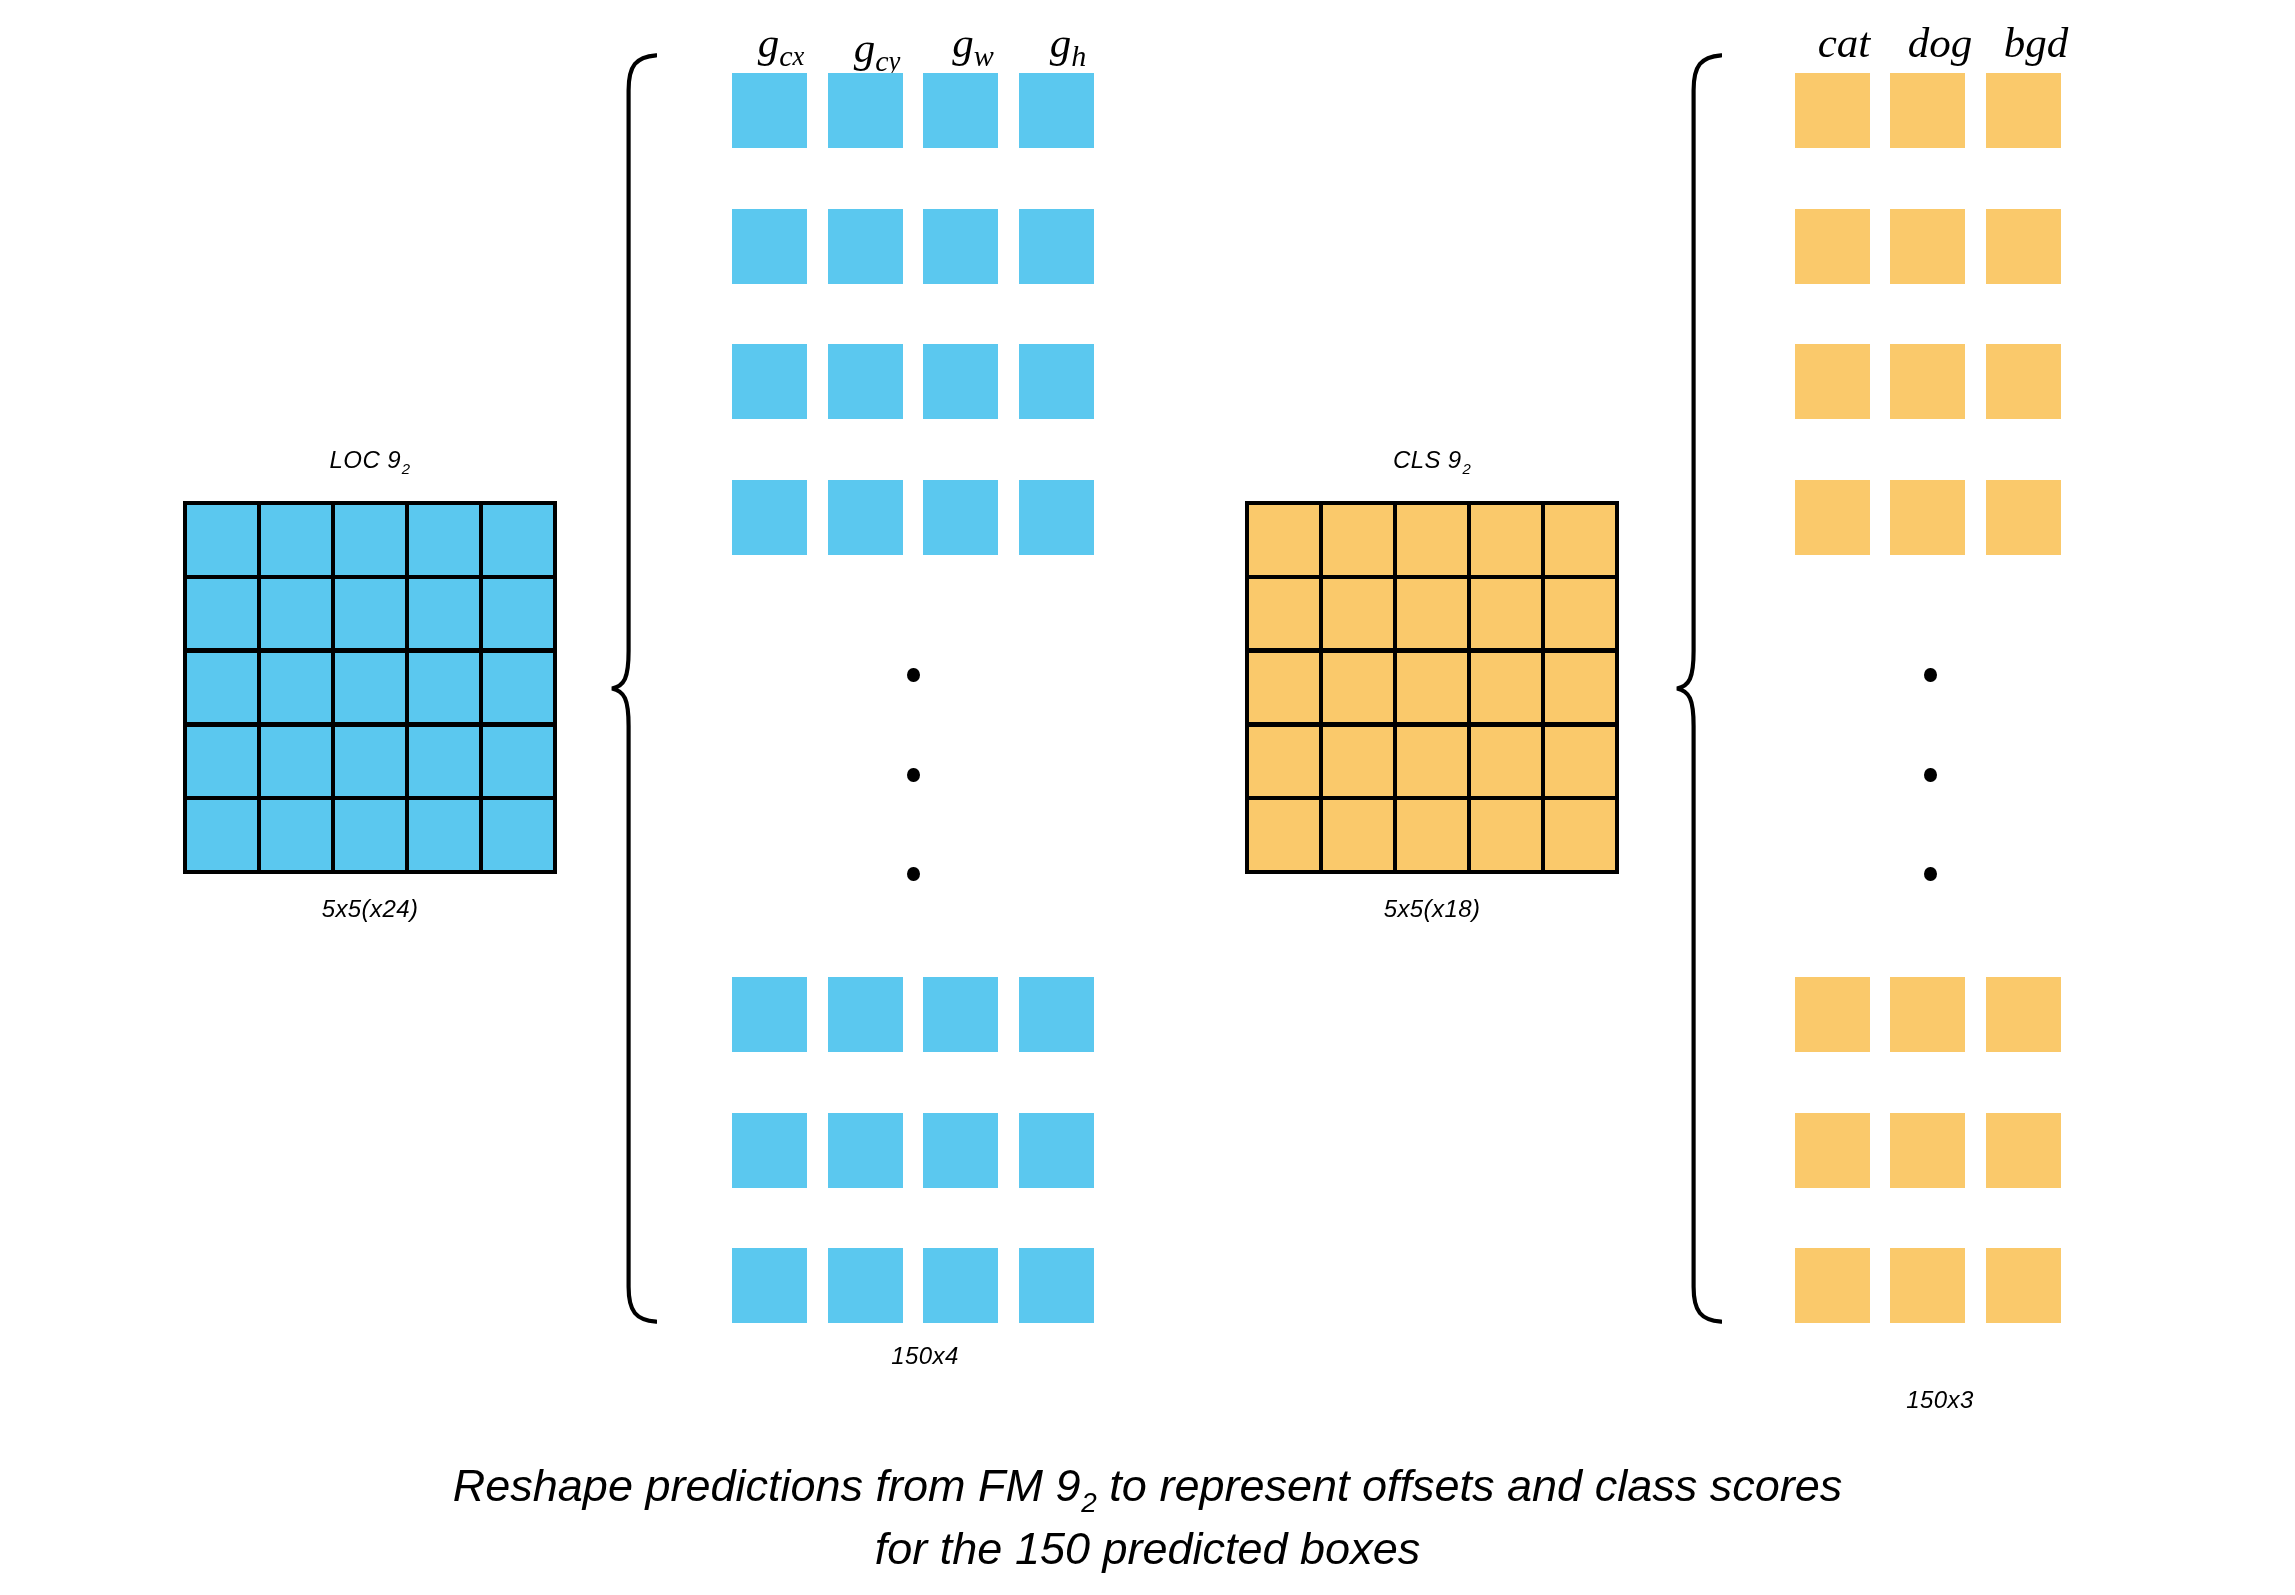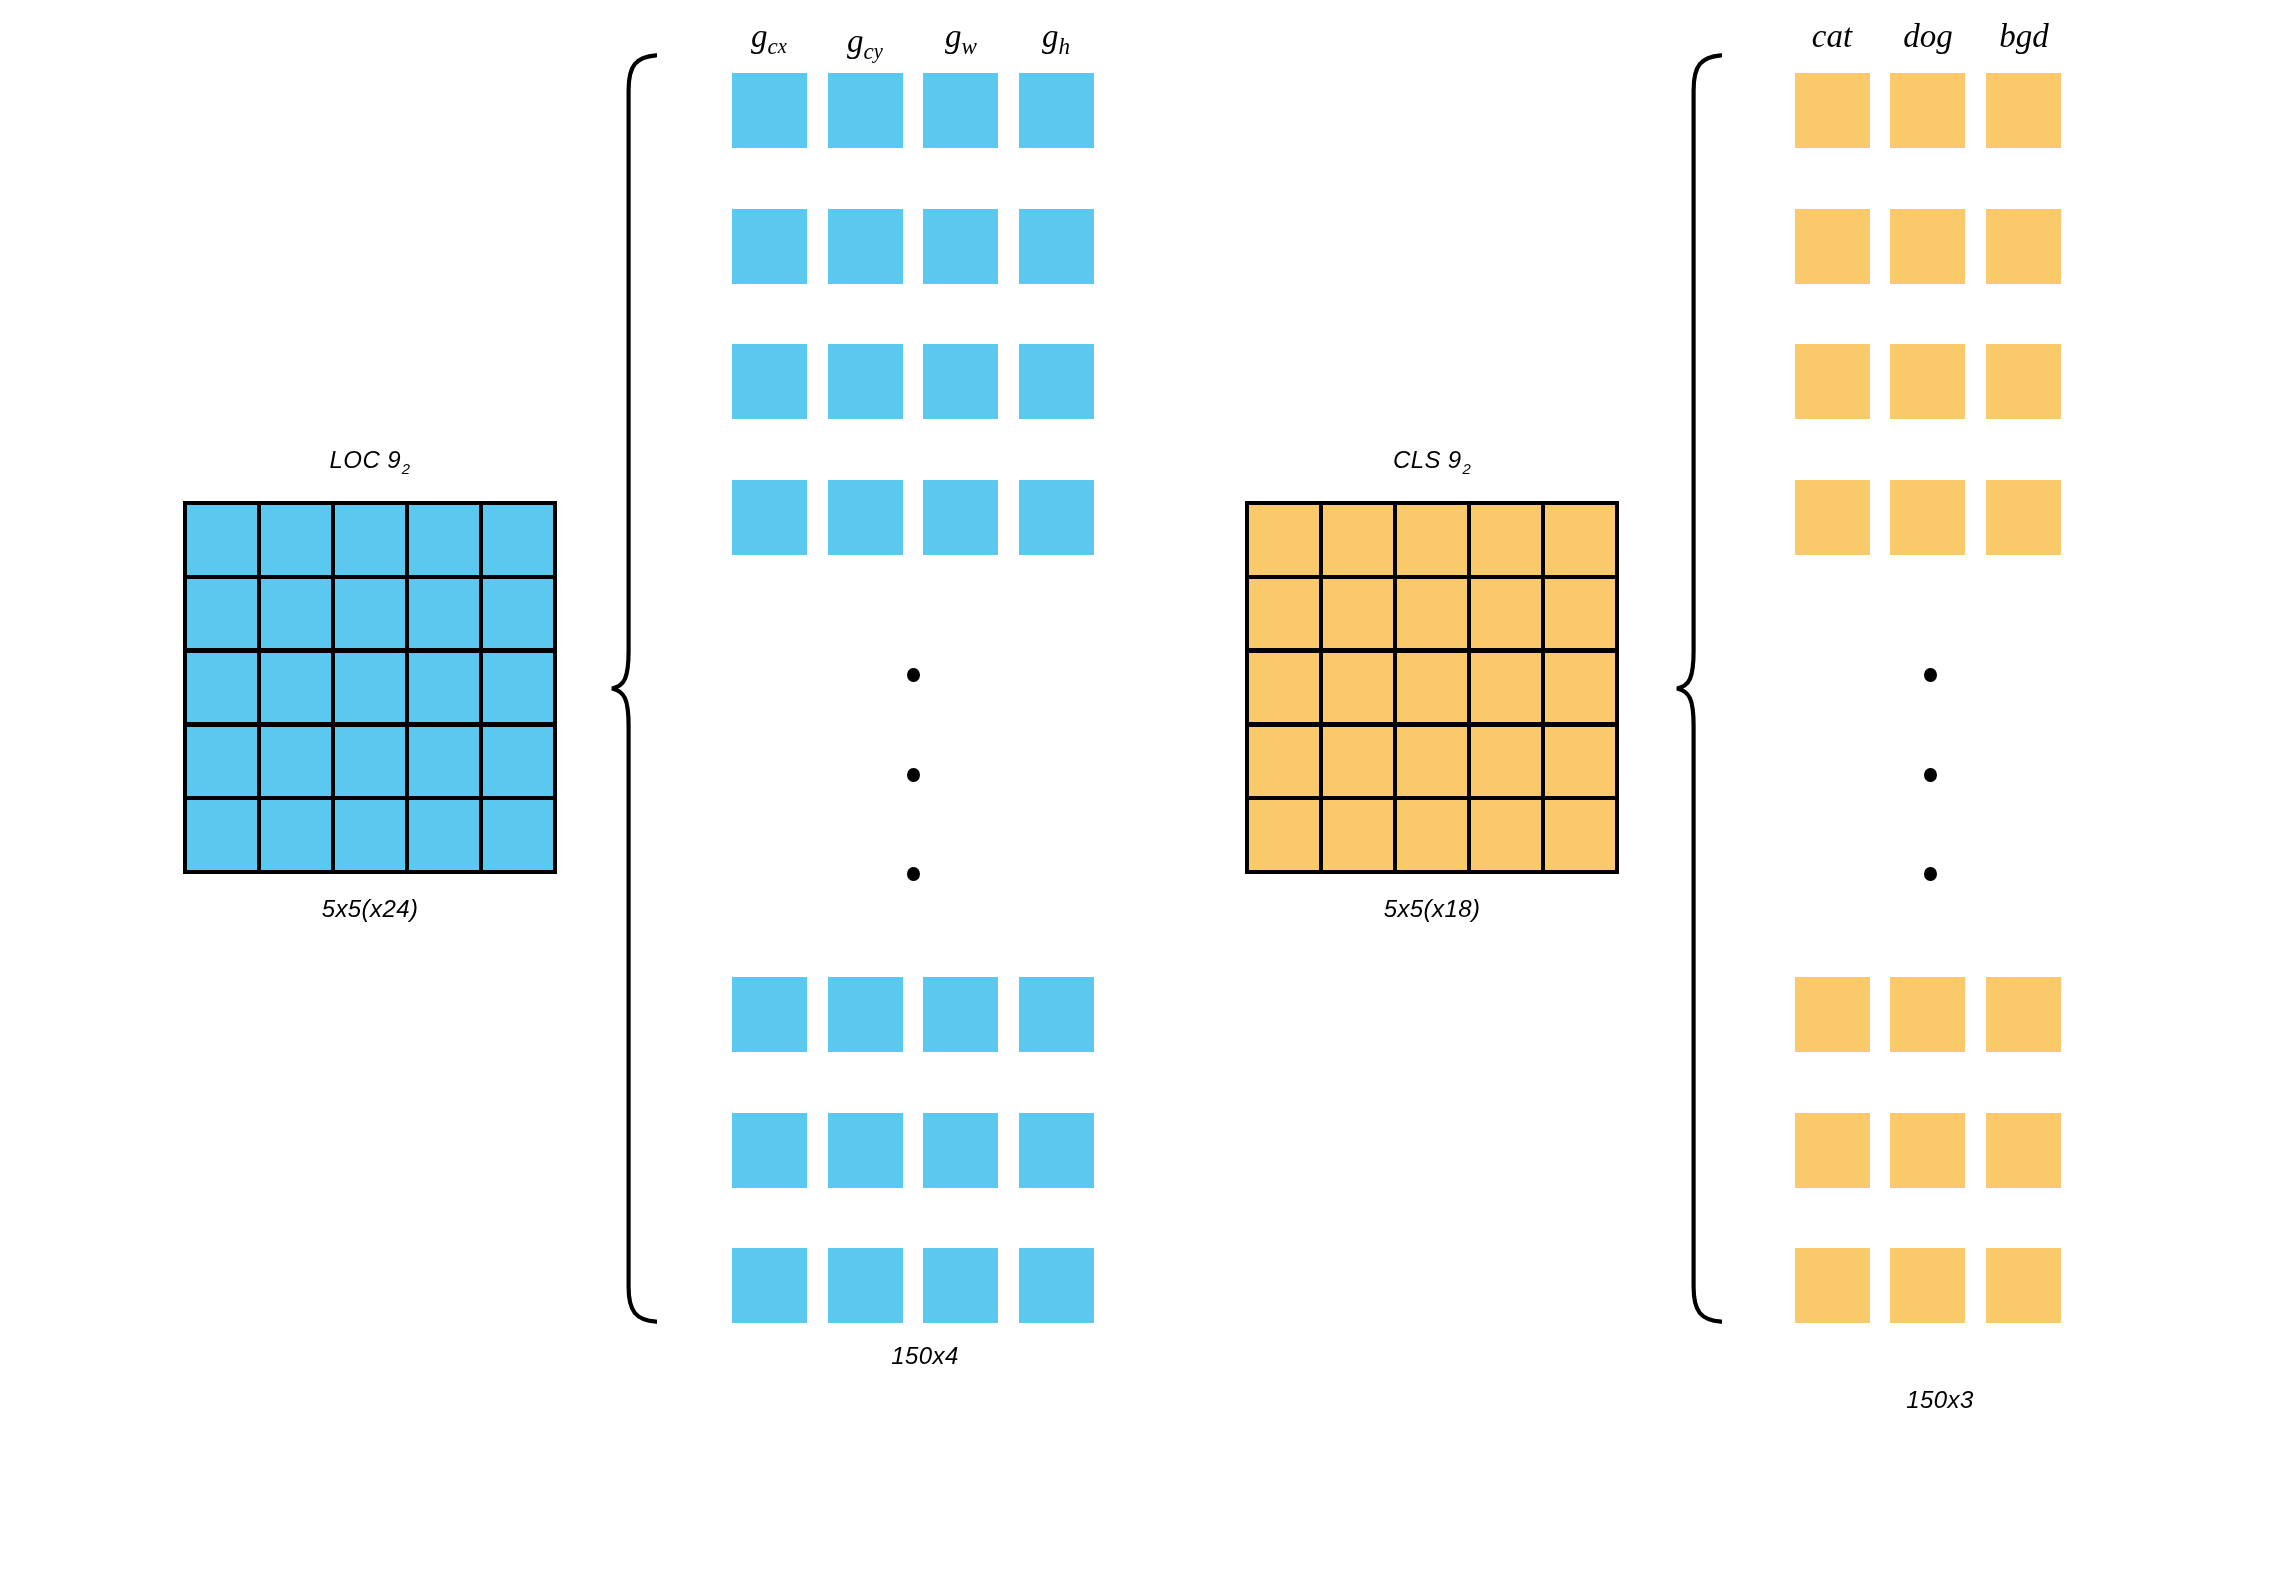--- a/index.html
+++ b/index.html
@@ -47,21 +47,22 @@
     color: #000000;
     font-style: italic;
   }
   .lbl.sans {
     font-family: "Liberation Sans", sans-serif;
     font-size: 24px;
     letter-spacing: 0.4px;
   }
   .lbl.serif {
     font-family: "Liberation Serif", serif;
-    font-size: 33px;
+    font-size: 43px;
+    margin-left: 12px;
   }
   .lbl.center { transform: translateX(-50%); text-align: center; }
   .sub {
     font-size: .62em;
     vertical-align: baseline;
     position: relative;
     top: .38em;
     padding-left: 0.8px;
   }
   .math-sub {
@@ -269,15 +270,19 @@
     </div>
 
   <div id="cls-dots">
       <div class="dot" style="left: 1924px; top: 668px;"></div>
       <div class="dot" style="left: 1924px; top: 768px;"></div>
       <div class="dot" style="left: 1924px; top: 867px;"></div>
     </div>
 
   <div class="lbl sans center" style="left:1940px; top:1386px;">150x3</div>
 
+  <div id="caption">
+    <span><span>Reshape predictions from FM 9</span><span class="sub">2</span><span> to represent offsets and class scores</span></span><br>
+    <span>for the 150 predicted boxes</span>
+  </div>
 
 </div>
 
 
 </body></html>

